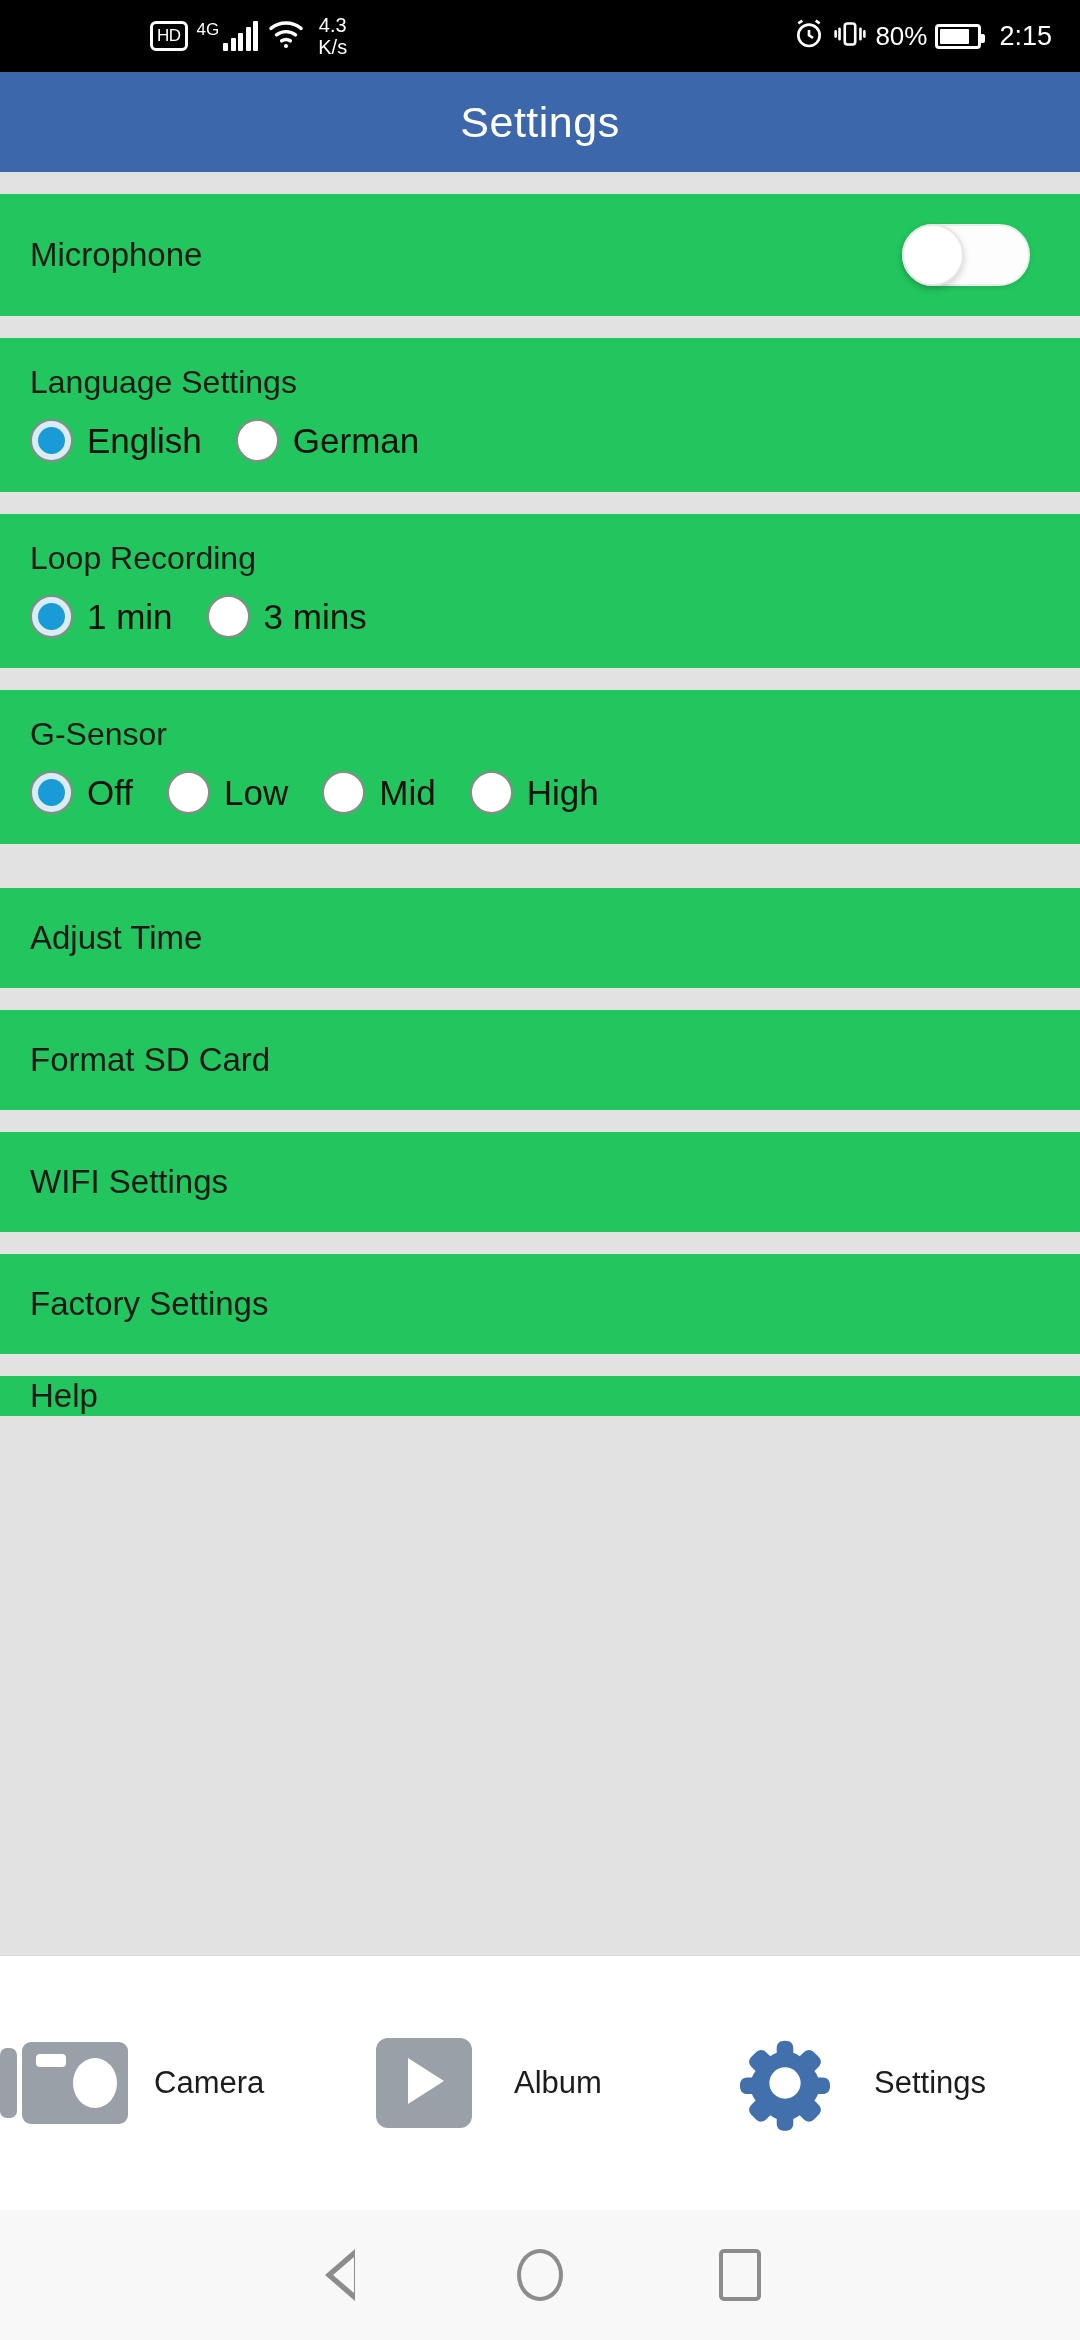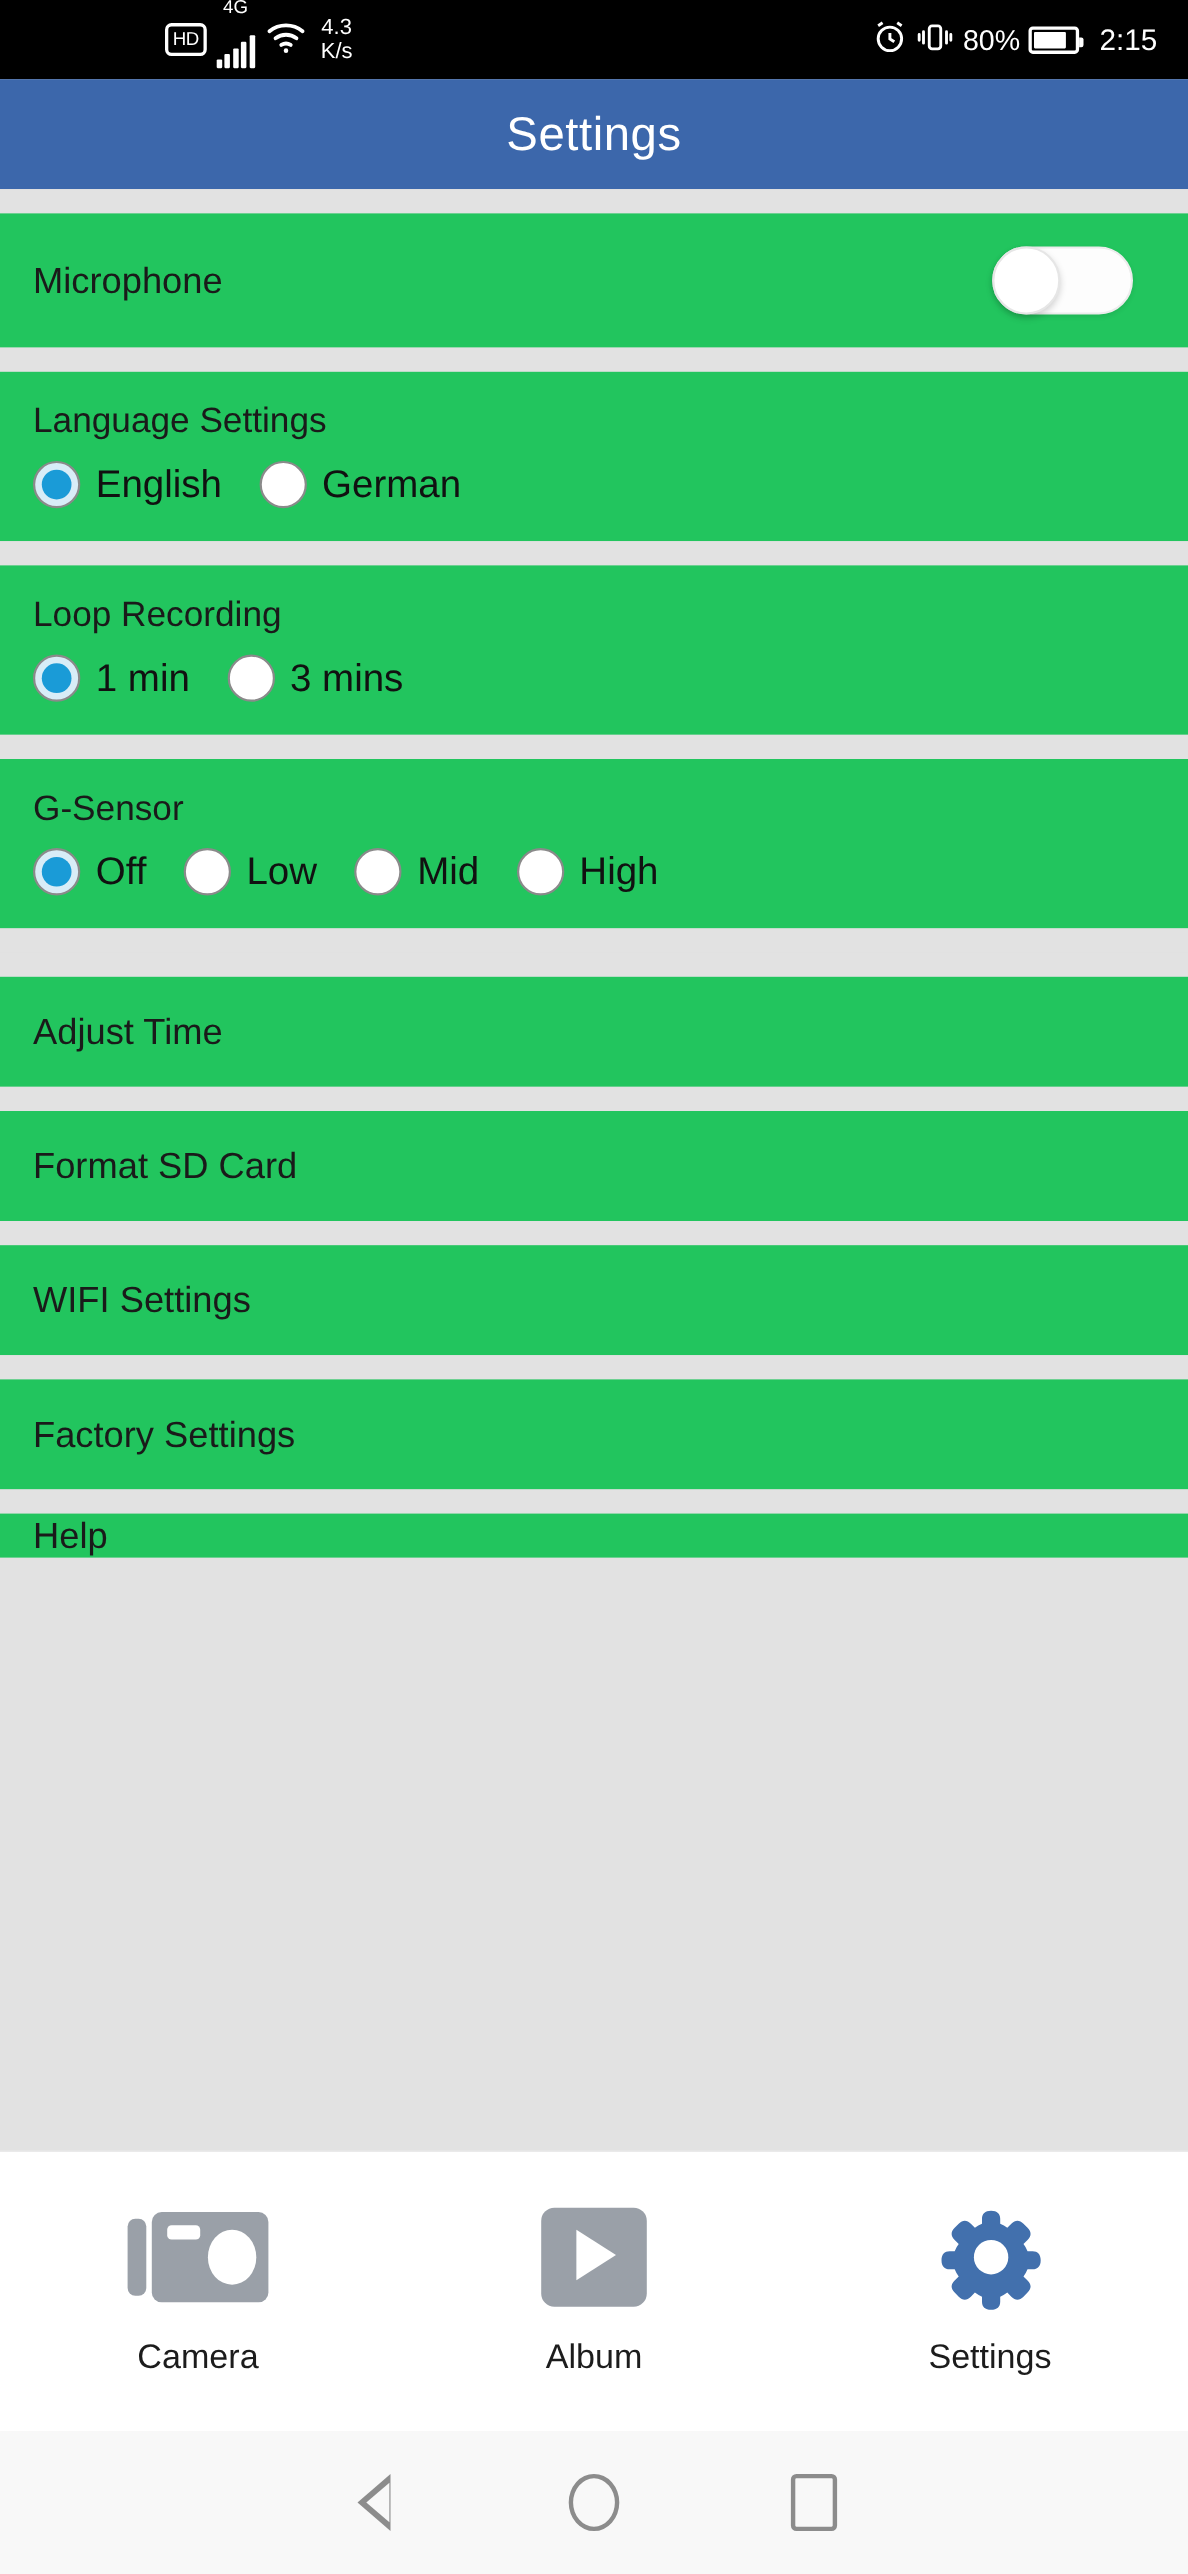--- a/index.html
+++ b/index.html
@@ -16,21 +16,21 @@
     position:absolute; top:0; left:0; width:1080px; height:72px;
     background:#000; color:#fff;
     display:flex; align-items:center;
   }
   .sb-left{ display:flex; align-items:center; gap:9px; margin-left:150px; }
   .sb-right{ display:flex; align-items:center; gap:8px; position:absolute; right:28px; }
   .hd-badge{
     border:3px solid #fff; border-radius:6px; font-size:17px; font-weight:normal;
     line-height:1; padding:3px 4px 4px 4px; letter-spacing:-0.5px;
   }
-  .sig-wrap{ display:flex; align-items:center; gap:4px;flex-direction:column; }
+  .sig-wrap{ display:flex; align-items:flex-end; gap:4px; }
   .sig-4g{ font-size:17px; line-height:1; position:relative; top:-13px; }
   .bars{ display:flex; align-items:flex-end; gap:2.5px; height:30px; }
   .bars i{ display:block; width:5px; background:#fff; border-radius:1px; }
   .bars i:nth-child(1){ height:8px; }
   .bars i:nth-child(2){ height:13px; }
   .bars i:nth-child(3){ height:18px; }
   .bars i:nth-child(4){ height:24px; }
   .bars i:nth-child(5){ height:30px; }
   .speed{ font-size:20px; line-height:22px; text-align:center; margin-left:4px; }
   .speed span{ display:block; }
@@ -102,21 +102,21 @@
   .row-item{ height:100px; display:flex; align-items:center; padding:0 30px; }
   .row-item .t{ font-size:33px; color:#1a1a1a; }
   .row-clip{ height:40px; overflow:hidden; }
 
   
   .tabbar{
     position:absolute; top:1955px; left:0; width:1080px; height:255px;
     background:#fff; border-top:1px solid #dcdcdc;
     display:flex; align-items:center;
   }
-  .tab{ flex:1; display:flex; flex-direction:column; align-items:center; gap:26px;text-align:right; }
+  .tab{ flex:1; display:flex; flex-direction:row; align-items:center; gap:26px;text-align:right; }
   .tab-label{ font-size:31px; color:#1c1c1c; }
   .ico{ width:128px; height:94px; position:relative; }
 
   .cam-body{
     position:absolute; left:22px; top:6px; width:106px; height:82px;
     background:#9aa0a8; border-radius:9px;
   }
   .cam-grip{
     position:absolute; left:0px; top:12px; width:17px; height:70px;
     background:#9aa0a8; border-radius:7px;

